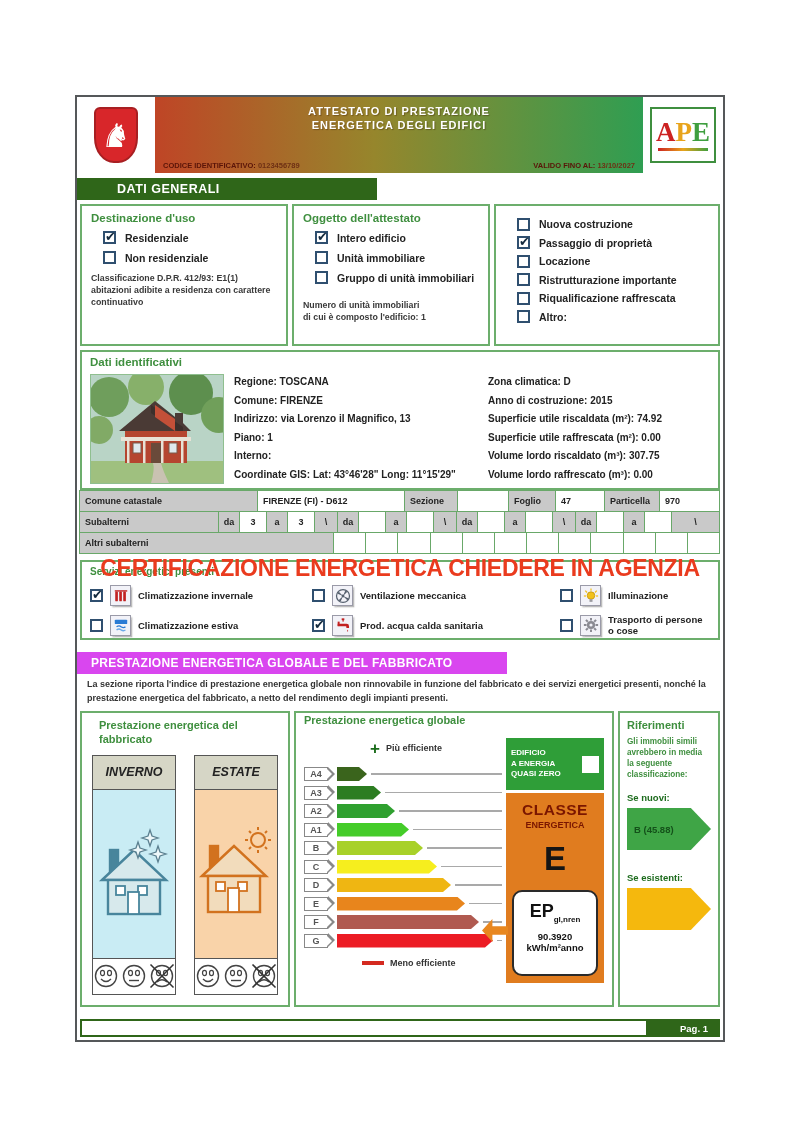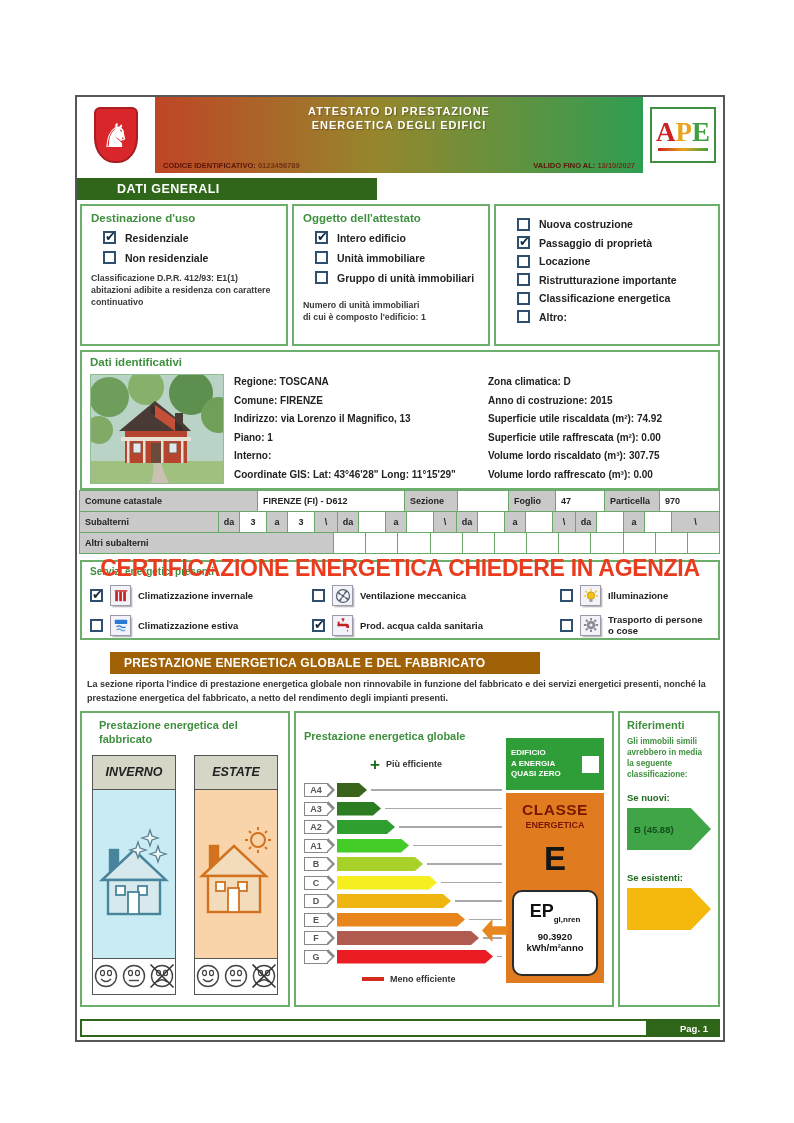--- a/index.html
+++ b/index.html
@@ -68,21 +68,21 @@
   
   .overlay{position:absolute;top:458px;left:10px;right:10px;text-align:center;font-size:23px;font-weight:800;letter-spacing:-.3px;white-space:nowrap;z-index:6;}
 
   
   .tab2wrap{margin-top:12px;}
   .desc{margin:4px 10px 0 10px;font-size:9px;font-weight:600;color:#333;line-height:1.5;}
 
   .panels{display:flex;gap:4px;margin:6px 3px 0 3px;height:296px;}
   .panel{border:2px solid #6cae6c;background:#fff;position:relative;}
   .p1{width:210px;padding:6px 17px;}
-  .p2{width:320px;padding:17px 8px;}
+  .p2{width:320px;padding:1px 8px;}
   .p3{flex:1;padding:6px 7px;}
   .ptitle{color:#3f8f3f;font-weight:bold;font-size:11px;line-height:1.25;}
 
   
   .seasons{display:flex;gap:18px;justify-content:center;margin-top:8px;font-style:italic;}
   .season{width:90px;border:1px solid #555;}
   .shead{height:34px;background:#d6d6c6;border-bottom:1px solid #555;display:flex;align-items:center;justify-content:center;font-size:12.5px;font-weight:bold;color:#222;}
   .sbody{height:168px;display:flex;align-items:center;justify-content:center;}
   .sbody.winter{background:#c9ecf4;}
   .sbody.summer{background:#f9d3a9;}
@@ -209,21 +209,21 @@
       <div class="ckrow">
         <span class="cb"></span>
         <span>Locazione</span>
       </div>
       <div class="ckrow">
         <span class="cb"></span>
         <span>Ristrutturazione importante</span>
       </div>
       <div class="ckrow">
         <span class="cb"></span>
-        <span>Classificazione energetica</span>
+        <span>Riqualificazione raffrescata</span>
       </div>
       <div class="ckrow">
         <span class="cb"></span>
         <span>Altro:</span>
       </div>
     </div>
   </div>
 
   <div class="dibox">
     <div class="gtitle">Dati identificativi</div>
@@ -409,21 +409,21 @@
                   <circle cx="9" cy="9" r="1.8" fill="#f2f2f8"></circle>
                 </svg>
           </span>
           <span>Trasporto di persone o cose</span>
         </div>
       </div>
     </div>
   </div>
 
   <div class="tabrow tab2wrap">
-    <div class="tab2" style="background: #a16207; margin-left: 33px;">PRESTAZIONE ENERGETICA GLOBALE E DEL FABBRICATO</div>
+    <div class="tab2" style="background: #d946ef;">PRESTAZIONE ENERGETICA GLOBALE E DEL FABBRICATO</div>
   </div>
   <div class="desc">La sezione riporta l'indice di prestazione energetica globale non rinnovabile in funzione del fabbricato e dei servizi energetici presenti, nonché la prestazione energetica del fabbricato, a netto del rendimento degli impianti presenti.</div>
 
   <div class="panels">
 
     <div class="panel p1">
       <div class="ptitle">
         <div>Prestazione energetica del</div>
         <div>fabbricato</div>
       </div>

